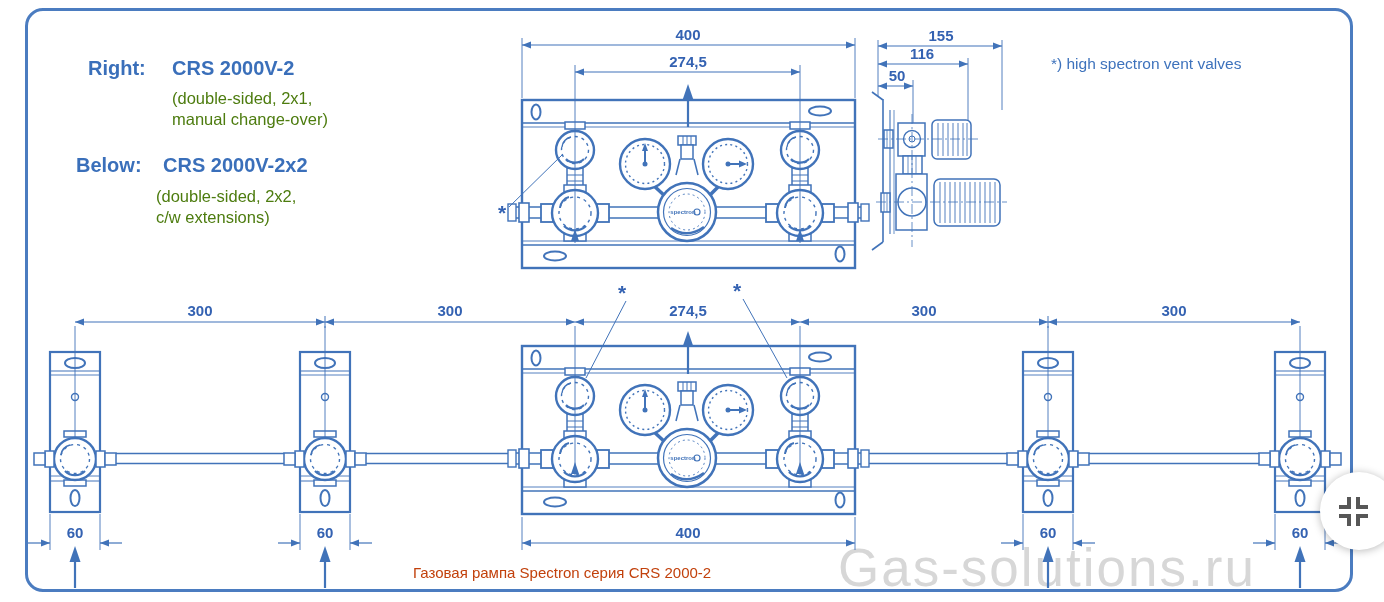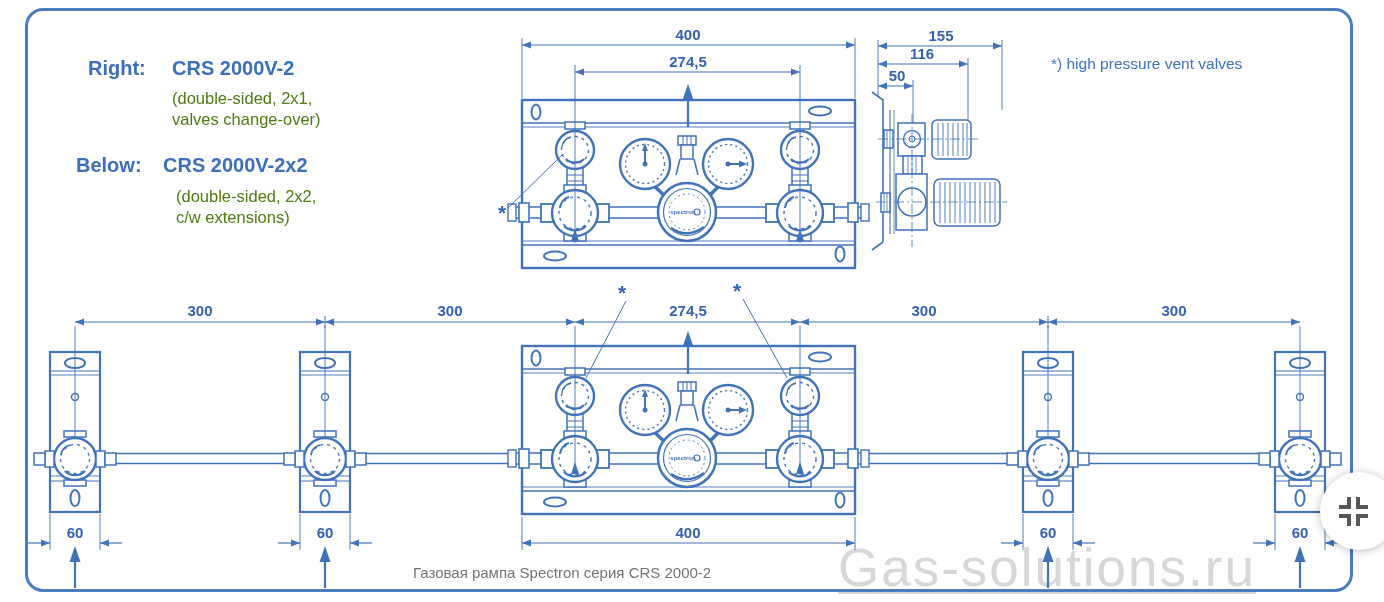--- a/index.html
+++ b/index.html
@@ -7,28 +7,28 @@
     width:1384px;height:602px;position:relative;overflow:hidden;
     background:#ffffff;font-family:"Liberation Sans",sans-serif;
   }
   .frame{
     position:absolute;left:25px;top:8px;width:1328px;height:584px;
     border:3.5px solid #4b7cc0;border-radius:18px;box-sizing:border-box;
     z-index:3;pointer-events:none;
   }
   .watermark{
     position:absolute;left:838px;top:537px;z-index:1;white-space:nowrap;
-    font-size:53px;letter-spacing:2px;color:#d7d7d7;font-weight:400;text-decoration:underline;
+    font-size:53px;letter-spacing:2px;color:#d7d7d7;font-weight:400;
   }
   svg.drawing{position:absolute;left:0;top:0;z-index:2;}
   .legend-title{position:absolute;z-index:4;font-size:20px;font-weight:bold;color:#3a6fba;white-space:nowrap;}
   .legend-title .lab{display:inline-block;}
   .legend-desc{position:absolute;z-index:4;font-size:16.5px;line-height:21px;color:#4d7c0f;white-space:nowrap;}
   .note{position:absolute;left:1051px;top:54px;z-index:4;font-size:15.5px;line-height:20px;color:#3d72bc;white-space:nowrap;}
-  .caption{position:absolute;left:413px;top:564px;z-index:4;font-size:15px;color:#737373;white-space:nowrap;}
+  .caption{position:absolute;left:413px;top:564px;z-index:4;font-size:15px;color:#c2410c;white-space:nowrap;}
   .round-btn{
     position:absolute;left:1320px;top:472px;width:78px;height:78px;border-radius:50%;
     background:#ffffff;border:none;z-index:5;cursor:pointer;
     box-shadow:0 1px 8px rgba(0,0,0,0.28);
     display:flex;align-items:center;justify-content:center;padding:0;
   }
   .fsx{display:grid;grid-template-columns:12px 12px;grid-template-rows:12px 12px;gap:5px;margin-right:12px;}
   .fsx i{display:block;border:0 solid #575757;}
   .fsx i:nth-child(1){border-right-width:4.5px;border-bottom-width:4.5px;}
   .fsx i:nth-child(2){border-left-width:4.5px;border-bottom-width:4.5px;}
@@ -344,32 +344,32 @@
   </g>
 </svg>
 
 <div class="frame"></div>
 
 <div class="legend-title" style="left:88px;top:57px">
   <span class="lab" style="min-width:84px">Right:</span><span>CRS 2000V-2</span>
 </div>
 <div class="legend-desc" style="left:172px;top:88px">
   <div>(double-sided, 2x1,</div>
-  <div>valves change-over)</div>
+  <div>manual change-over)</div>
 </div>
 <div class="legend-title" style="left:76px;top:154px">
   <span class="lab" style="min-width:87px">Below:</span><span>CRS 2000V-2x2</span>
 </div>
-<div class="legend-desc" style="left:176px;top:186px">
+<div class="legend-desc" style="left:156px;top:186px">
   <div>(double-sided, 2x2,</div>
   <div>c/w extensions)</div>
 </div>
 
 <div class="note">
-  <div>*) high pressure vent valves</div>
+  <div>*) high spectron vent valves</div>
 </div>
 
 <div class="caption">Газовая рампа Spectron серия CRS 2000-2</div>
 
 <button class="round-btn">
   <span class="fsx">
       <i></i>
       <i></i>
       <i></i>
       <i></i>

